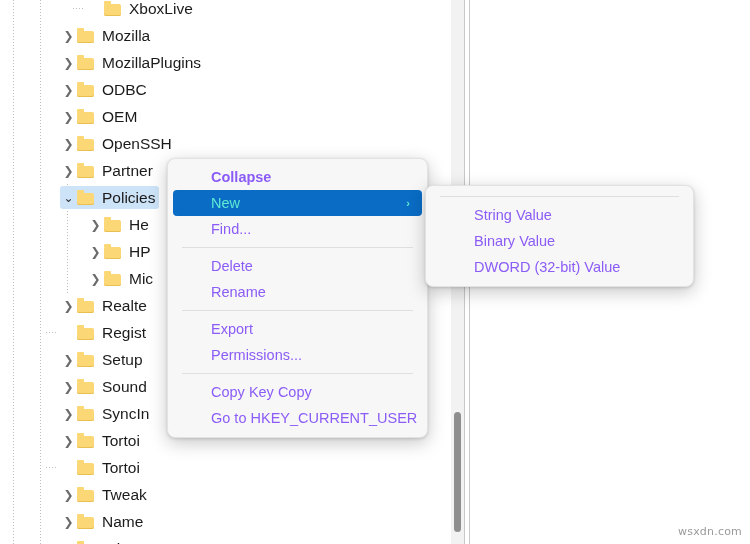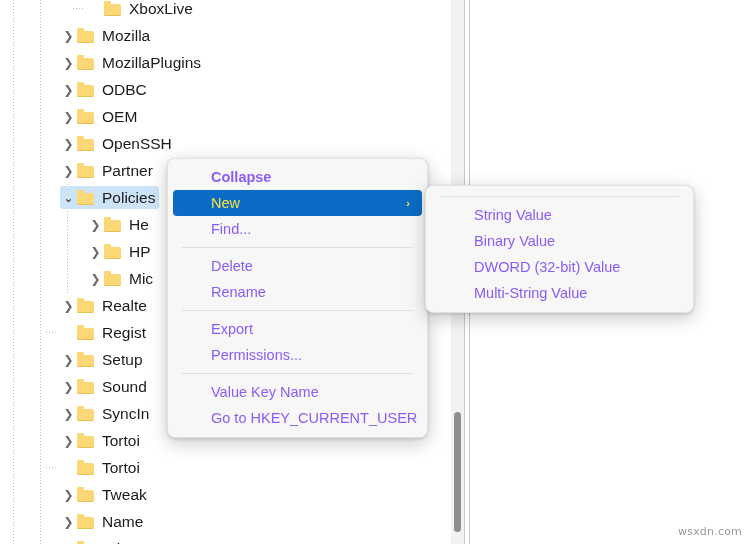--- a/index.html
+++ b/index.html
@@ -79,21 +79,21 @@
   #ctx-menu{left:167px;top:158px;width:261px;}
   #sub-menu{left:425px;top:185px;width:269px;}
 
   .mi{
     position:relative;display:flex;align-items:center;
     height:26px;margin:0 5px;padding:0 10px 0 38px;border-radius:4px;
     font-size:14.5px;color:#8b5cf6;white-space:nowrap;box-sizing:border-box;
   }
   #sub-menu .mi{padding-left:43px;}
   .mi.bold{font-weight:bold;}
-  .mi.sel{background:#0a6cc4;color:#fde047;}
+  .mi.sel{background:#0a6cc4;color:#5eead4;}
   .mi .arrow{
     position:absolute;right:12px;top:50%;transform:translateY(-50%);
     font-size:11px;font-weight:bold;
   }
   .sep{height:1px;background:#dfdfdf;margin:5px 14px 5px 14px;}
 
   
   #watermark{
     position:absolute;right:8px;bottom:6px;
     font-size:11px;color:#9a9a9a;letter-spacing:.2px;
@@ -350,36 +350,33 @@
     </div>
     <div class="sep"></div>
     <div class="mi">
       <span>Export</span>
     </div>
     <div class="mi">
       <span>Permissions...</span>
     </div>
     <div class="sep"></div>
     <div class="mi">
-      <span>Value Key Name</span>
+      <span>Copy Key Copy</span>
     </div>
     <div class="mi">
       <span>Go to HKEY_CURRENT_USER</span>
     </div>
   </div>
 
 <div class="menu" id="sub-menu">
     <div class="sep"></div>
     <div class="mi">
       <span>String Value</span>
     </div>
     <div class="mi">
       <span>Binary Value</span>
     </div>
     <div class="mi">
       <span>DWORD (32-bit) Value</span>
     </div>
-    <div class="mi">
-      <span>Multi-String Value</span>
-    </div>
   </div>
 
 <div id="watermark">wsxdn.com</div>
 
 </body></html>

